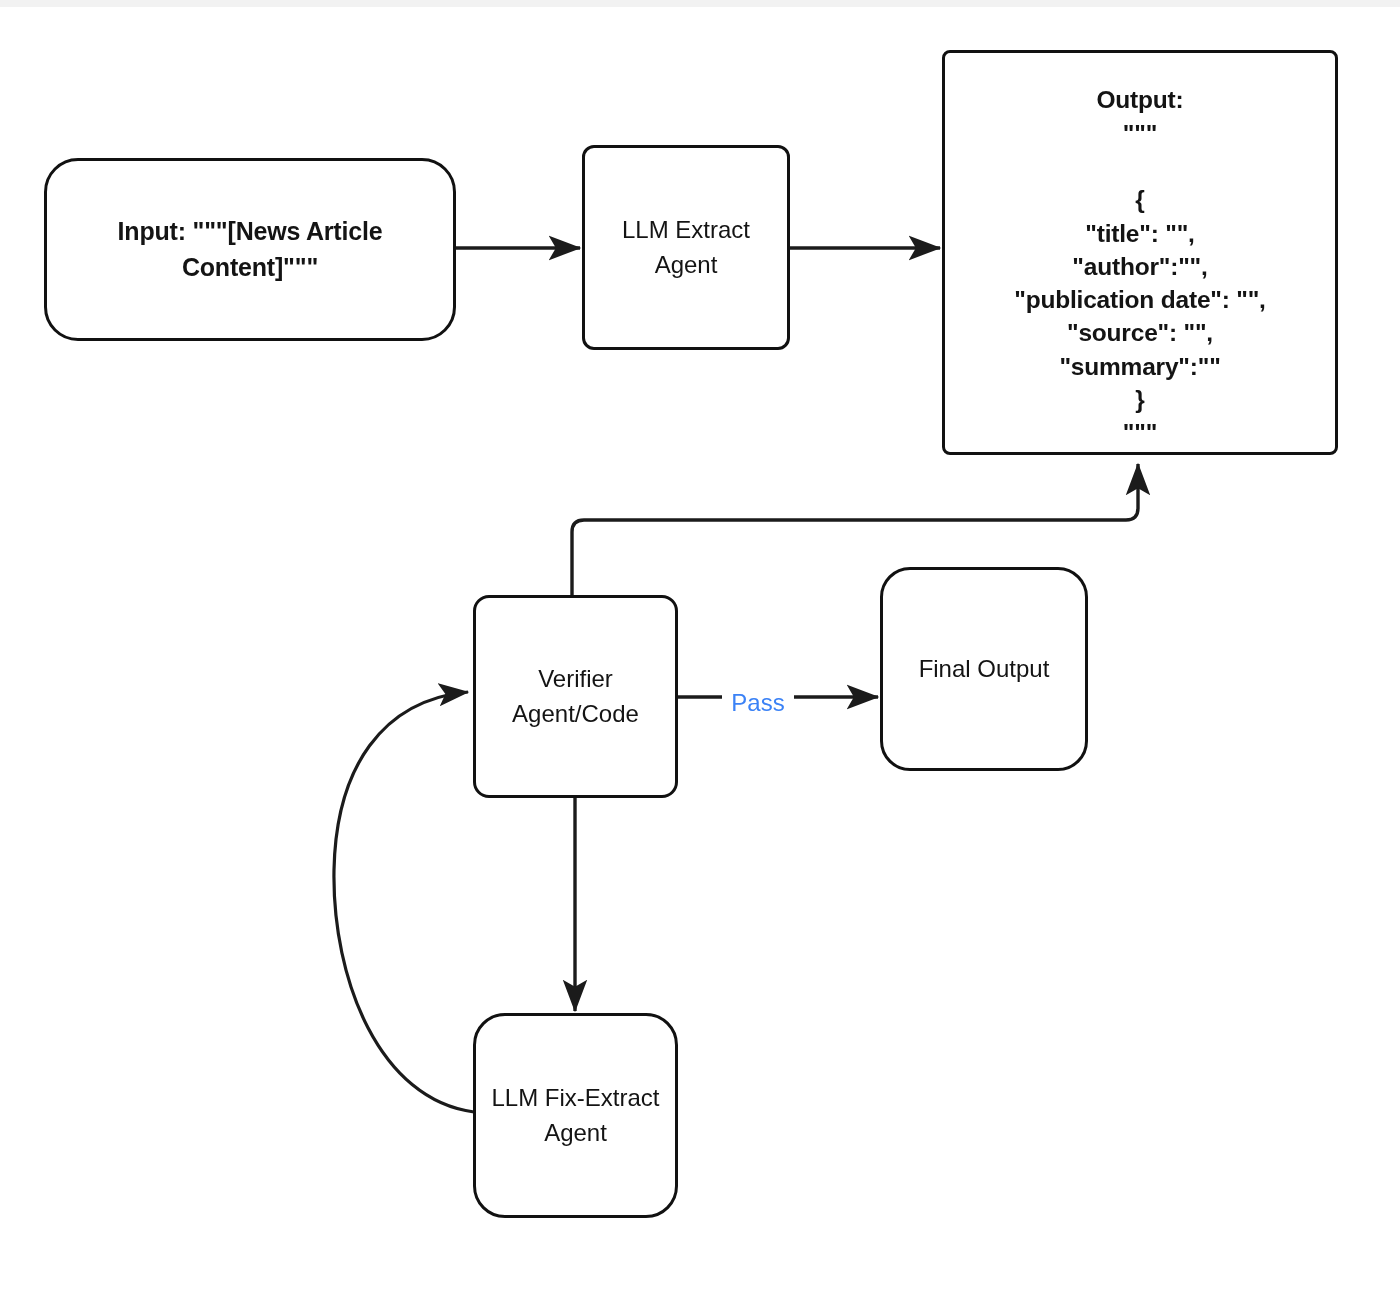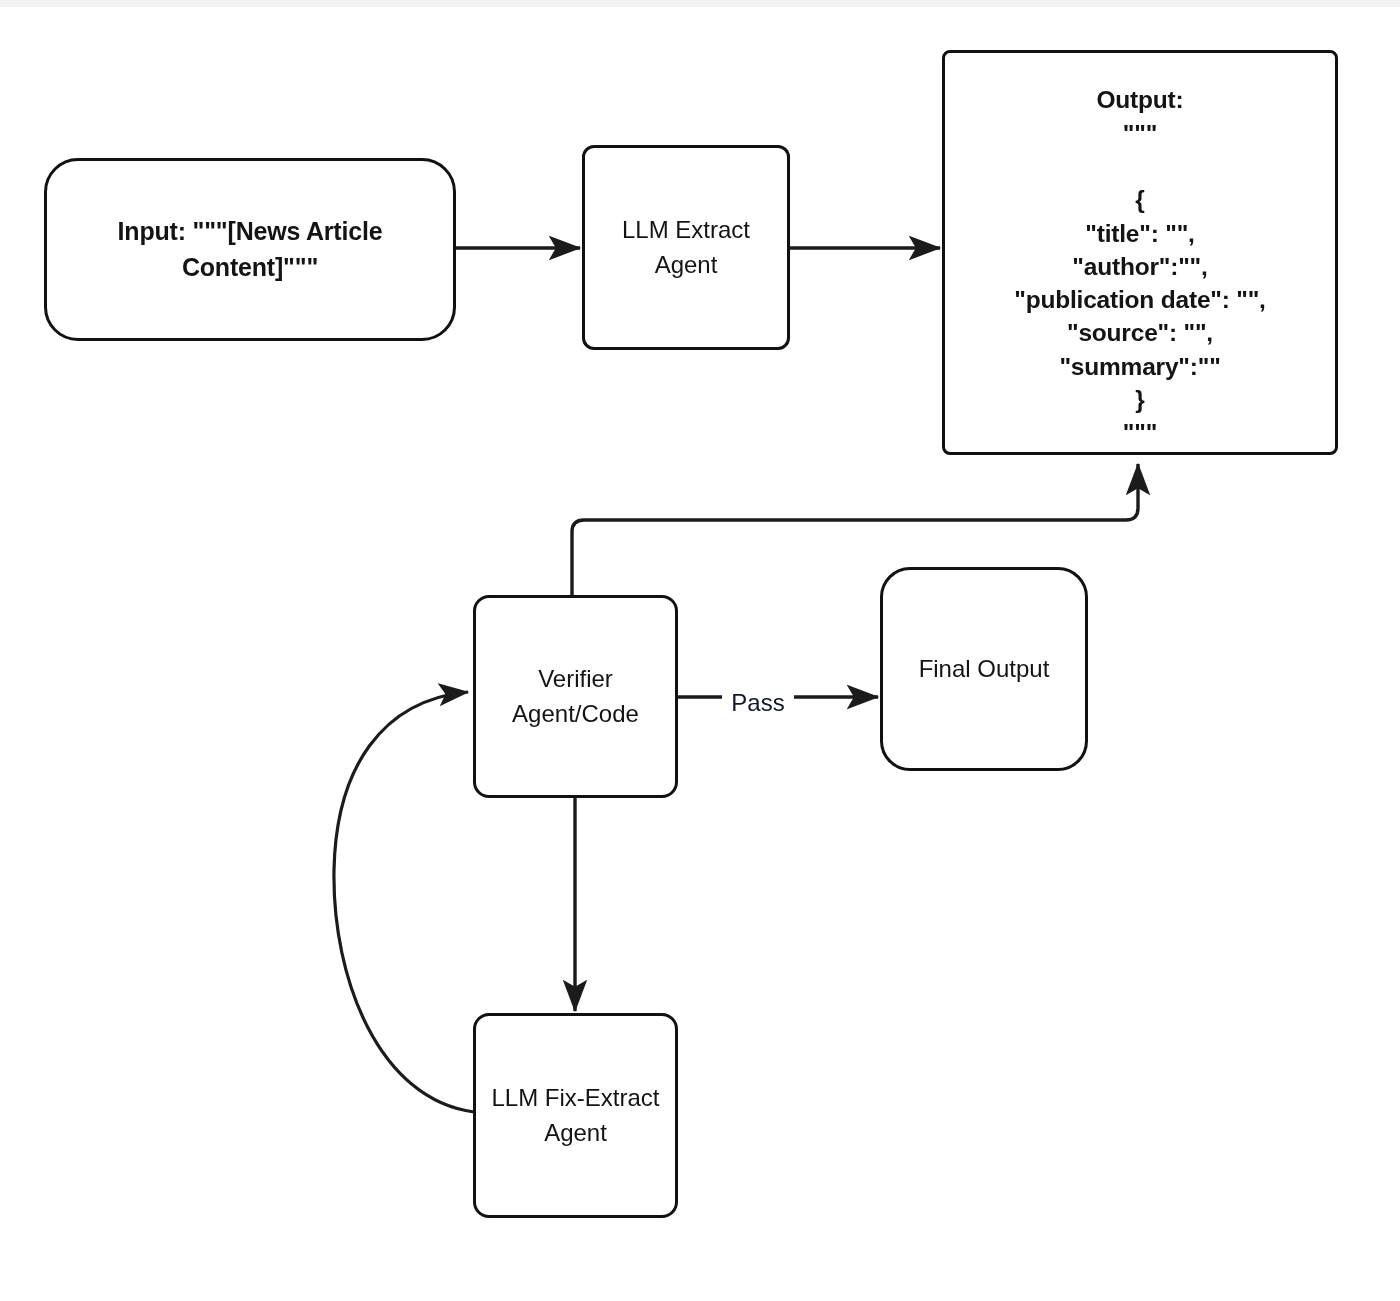--- a/index.html
+++ b/index.html
@@ -91,29 +91,29 @@
     width: 208px; height: 204px;
     border-radius: 30px;
   }
   .n-final .node-label {
     font-size: 24px;
     font-weight: normal;
   }
   .n-fix {
     left: 473px; top: 1013px;
     width: 205px; height: 205px;
-    border-radius: 16px;
+    border-radius: 32px;
   }
   .n-fix .node-label {
     font-size: 24px;
     font-weight: normal;
   }
   .edge-label {
     position: absolute;
-    color: #0f172a;
+    color: #3b82f6;
     font-size: 24px;
     font-weight: normal;
     background: #ffffff;
     text-align: center;
     line-height: 1.5;
     white-space: pre-line;
   }
   .lbl-pass {
     left: 722px; top: 684px;
     width: 62px;

